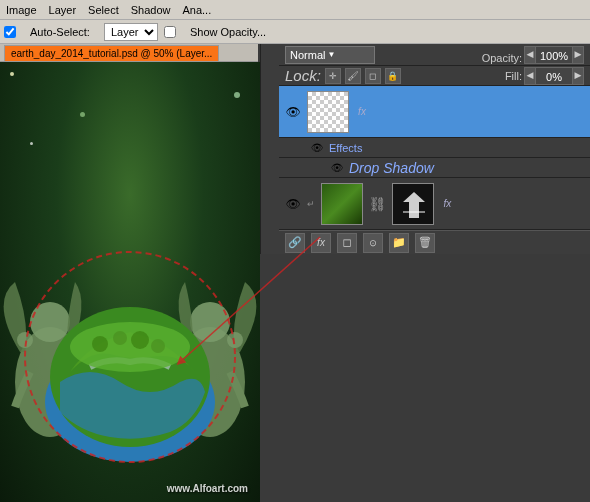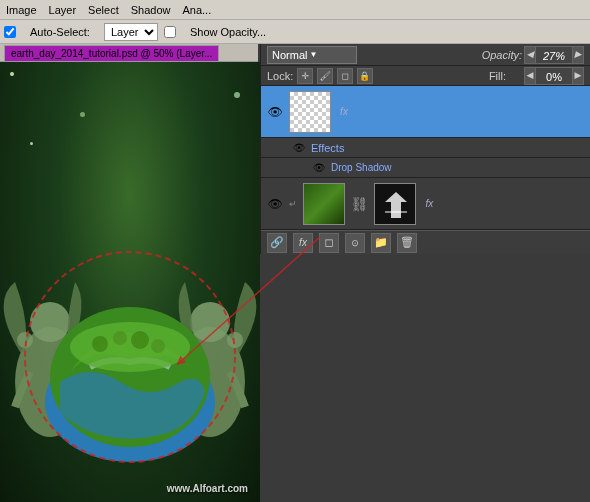--- a/index.html
+++ b/index.html
@@ -52,21 +52,21 @@
       background: #3c3c3c; padding: 0 6px; gap: 4px;
       border-bottom: 1px solid #222;
     }
     .blend-dropdown {
       display: flex; align-items: center; background: #555; border: 1px solid #777;
       height: 18px; padding: 0 4px; cursor: pointer; min-width: 90px;
       color: #fff; font-size: 11px; gap: 2px;
     }
     .blend-dropdown-arrow { font-size: 8px; }
     .opacity-group {
-      display: flex; align-items: center; gap: 2px; margin-left: auto; font-style: italic;
+      display: flex; align-items: flex-end; gap: 2px; margin-left: auto;
     }
     .opacity-group-label { color: #ccc; font-size: 11px; }
     .stepper {
       display: flex; align-items: center;
     }
     .stepper-btn {
       background: #555; border: 1px solid #666; color: #ccc;
       width: 12px; height: 18px; font-size: 9px; cursor: pointer;
       display: flex; align-items: center; justify-content: center; line-height: 1;
     }
@@ -75,28 +75,28 @@
       color: #fff; width: 36px; height: 18px; text-align: center;
       font-size: 11px; line-height: 18px;
     }
 
     
     .layers-lock-row {
       display: flex; align-items: center; height: 20px;
       background: #3c3c3c; padding: 0 6px; gap: 4px;
       border-bottom: 1px solid #222;
     }
-    .lock-label { color: #ccc; font-size: 11px; }
+    .lock-label { color: #ccc; font-size: 15px; font-style: italic; }
     .lock-icon {
       width: 16px; height: 16px; border: 1px solid #666; background: #555;
       display: flex; align-items: center; justify-content: center;
       font-size: 9px; color: #ccc; cursor: pointer;
     }
     .fill-group {
-      display: flex; align-items: center; gap: 18px; margin-left: auto; justify-content: center;
+      display: flex; align-items: center; gap: 2px; margin-left: auto; justify-content: center;
     }
     .fill-label { color: #ccc; font-size: 11px; }
 
     
     .layer-item-active {
       display: flex; align-items: center; height: 52px;
       background: #4a90d9; padding: 2px 6px; gap: 6px;
       border-bottom: 1px solid #222; position: relative;
     }
     .layer-item {
@@ -128,21 +128,21 @@
       display: flex; align-items: center; height: 20px;
       background: #3c3c3c; padding: 0 6px 0 30px; gap: 4px;
       border-bottom: 1px solid #222;
     }
     .effects-item-row {
       display: flex; align-items: center; height: 20px;
       background: #3c3c3c; padding: 0 6px 0 50px; gap: 4px;
       border-bottom: 1px solid #222;
     }
     .effect-label { color: #88aaff; font-size: 11px; text-align: right; }
-    .effect-name { color: #88aaff; font-size: 10px; cursor: pointer; }
+    .effect-name { color: #88aaff; font-size: 14px; cursor: pointer; font-style: italic; }
 
     
     .layer-thumb-green {
       background: linear-gradient(135deg, #2a5a10 0%, #4a8a20 50%, #1a3a05 100%);
       width: 100%; height: 100%;
     }
     .layer-thumb-white {
       background: repeating-conic-gradient(#ccc 0% 25%, #fff 0% 50%) 0 0 / 8px 8px;
       width: 100%; height: 100%;
     }
@@ -171,21 +171,21 @@
     }
     .check-wrap { display: flex; align-items: center; gap: 14px; }
 
     .tab-bar {
       position: absolute; top: 44px; left: 0; width: 258px; height: 18px;
       background: #c0bcb4; border-bottom: 1px solid #999;
       display: flex; align-items: center; padding: 0 4px;
     }
     .tab-item {
       font-size: 10px; color: #000; padding: 2px 6px;
-      background: #a21caf; border: 1px solid #999;
+      background: #f97316; border: 1px solid #999;
       border-bottom: none; cursor: pointer;
     }
   </style>
 </head>
 <body>
 
 <div class="main-area">
 
   <div class="top-menus">
     <div class="menu-item">Image</div>
@@ -267,32 +267,32 @@
     </svg>
 
     <div style="position:absolute; top:10px; left:10px; width:4px; height:4px; background:rgba(255,255,200,0.8); border-radius:50%;"></div>
     <div style="position:absolute; top:30px; right:20px; width:6px; height:6px; background:rgba(200,255,200,0.6); border-radius:50%;"></div>
     <div style="position:absolute; top:80px; left:30px; width:3px; height:3px; background:rgba(255,255,255,0.7); border-radius:50%;"></div>
     <div style="position:absolute; top:50px; left:80px; width:5px; height:5px; background:rgba(200,255,180,0.5); border-radius:50%;"></div>
 
     <div class="watermark">www.Alfoart.com</div>
   </div>
 
-  <div class="layers-panel" style="top: 44px; width: 330px; right: 0;">
+  <div class="layers-panel" style="top: 44px; width: 330px; right: 0; padding-left: 18px;">
 
     <div class="layers-blend-row">
       <div class="blend-dropdown">
         <span>Normal</span>
         <span class="blend-dropdown-arrow">▼</span>
       </div>
       <div class="opacity-group">
         <span class="opacity-group-label">Opacity:</span>
         <div class="stepper">
           <div class="stepper-btn">◀</div>
-          <div class="stepper-val">27%</div>
+          <div class="stepper-val">100%</div>
           <div class="stepper-btn">▶</div>
         </div>
       </div>
     </div>
 
     <div class="layers-lock-row">
       <span class="lock-label">Lock:</span>
       <div class="lock-icon">✛</div>
       <div class="lock-icon">🖌</div>
       <div class="lock-icon">◻</div>

